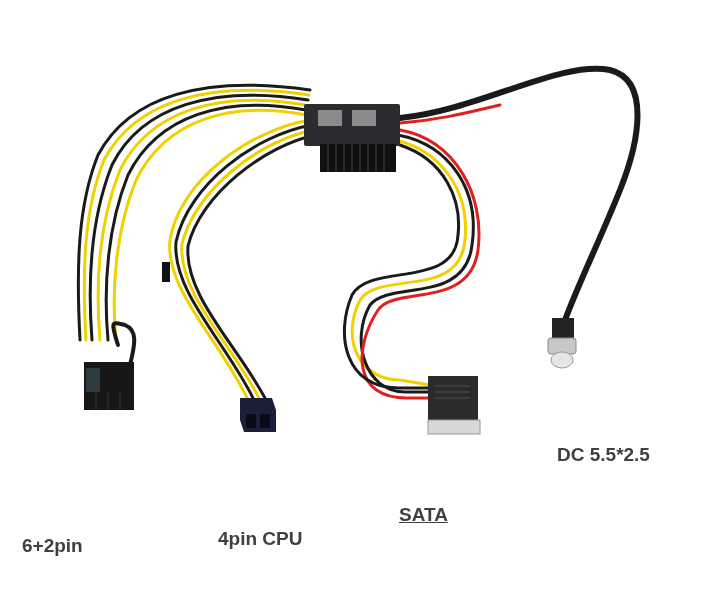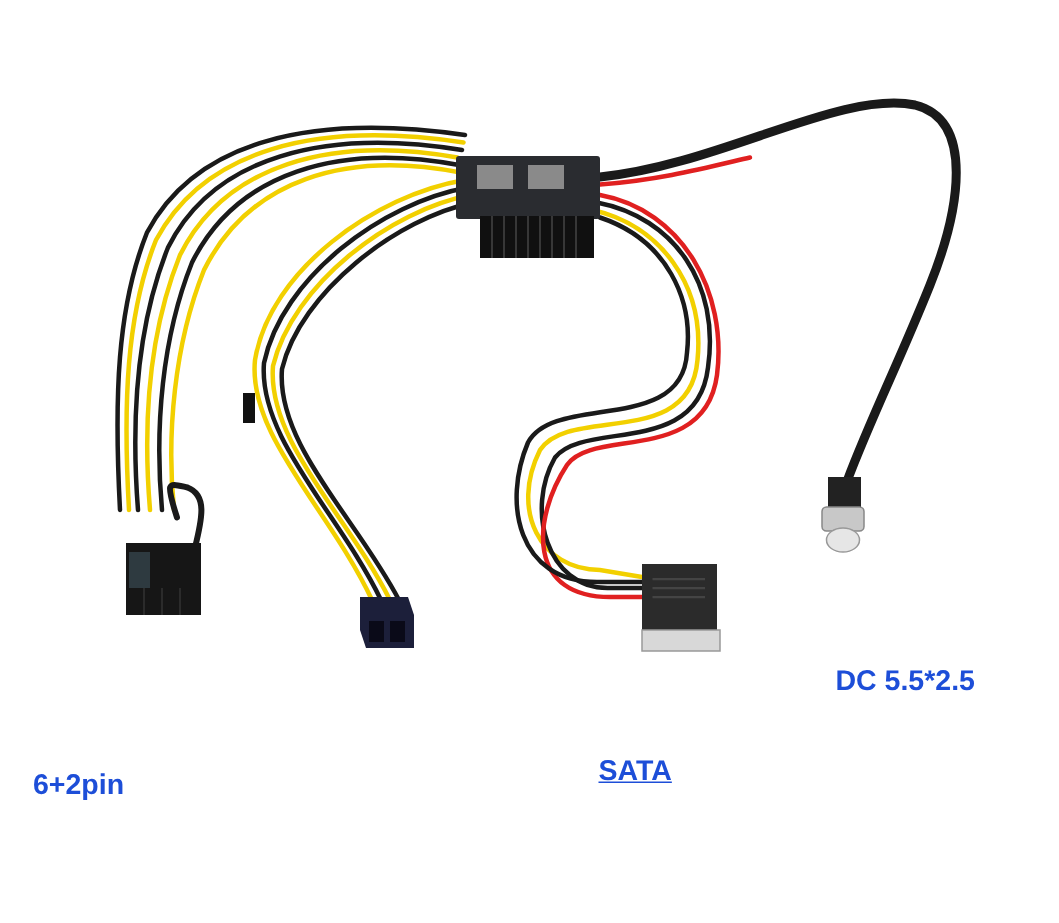--- a/index.html
+++ b/index.html
@@ -1,18 +1,18 @@
 <!DOCTYPE html>
 <html><head>
 <meta charset="utf-8">
 <style>
   html,body{margin:0;padding:0;background:#fff;}
   .stage{position:relative;width:706px;height:615px;background:#fff;overflow:hidden;}
   svg.photo{position:absolute;left:0;top:0;}
-  .label{position:absolute;color:#1d4ed8;font-family:"Liberation Sans",sans-serif;font-weight:bold;font-size:19px;white-space:nowrap;}
+  .label{position:absolute;color:#404040;font-family:"Liberation Sans",sans-serif;font-weight:bold;font-size:19px;white-space:nowrap;}
 </style>
 </head>
 <body>
 
 <div class="stage">
   <svg class="photo" width="706" height="615" viewBox="0 0 706 615">
 
     <g fill="none" stroke-linecap="round">
       <path d="M400 118 C480 110 560 60 610 70 C650 80 640 140 620 190 C600 240 580 280 565 320" stroke="#1a1a1a" stroke-width="6"></path>
       <path d="M400 123 C440 120 470 112 500 105" stroke="#e02020" stroke-width="3"></path>
@@ -82,16 +82,17 @@
         <line x1="344" y1="144" x2="344" y2="172"></line>
           <line x1="352" y1="144" x2="352" y2="172"></line>
         <line x1="360" y1="144" x2="360" y2="172"></line>
           <line x1="368" y1="144" x2="368" y2="172"></line>
         <line x1="376" y1="144" x2="376" y2="172"></line>
           <line x1="384" y1="144" x2="384" y2="172"></line>
       </g>
     </g>
   </svg>
 
-  <div class="label" style="left:22px;top:513px;">6+2pin</div>
+  <div class="label" style="left:22px;top:535px;">6+2pin</div>
+  <div class="label" style="left:218px;top:528px;">4pin CPU</div>
   <div class="label" style="left:399px;top:504px;text-decoration:underline;">SATA</div>
   <div class="label" style="left:557px;top:444px;">DC 5.5*2.5</div>
 </div>
 
 </body></html>

